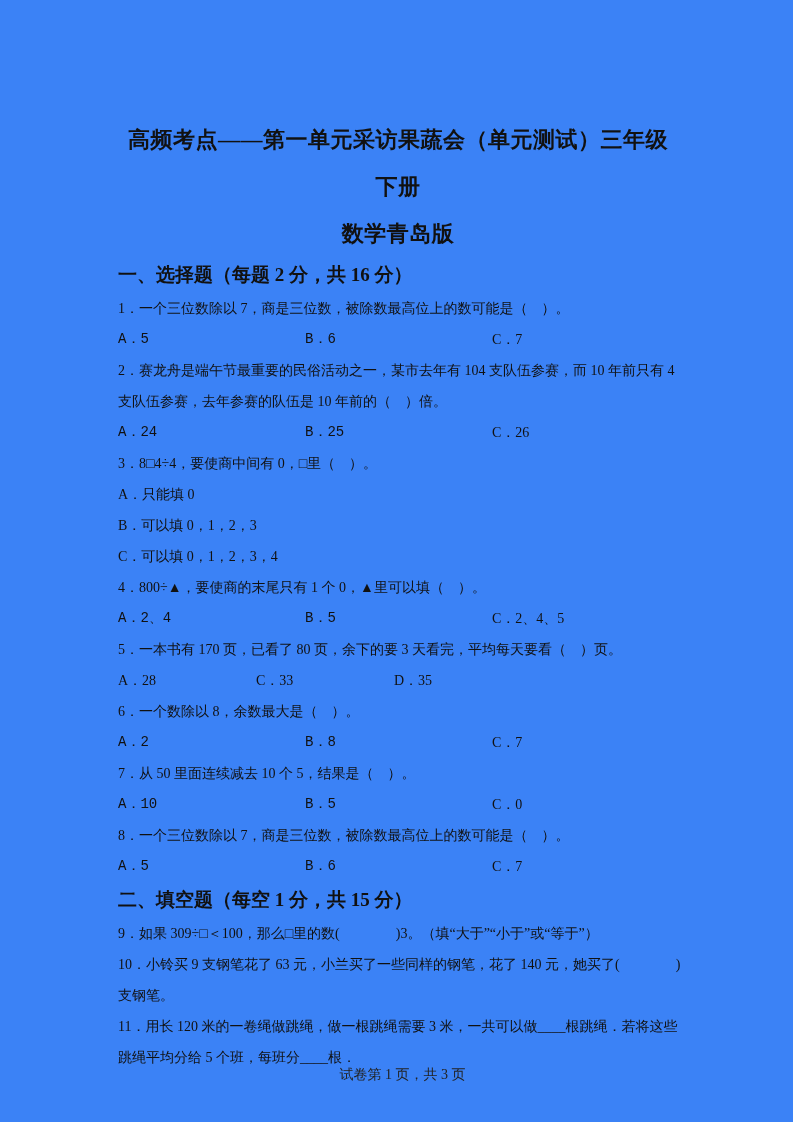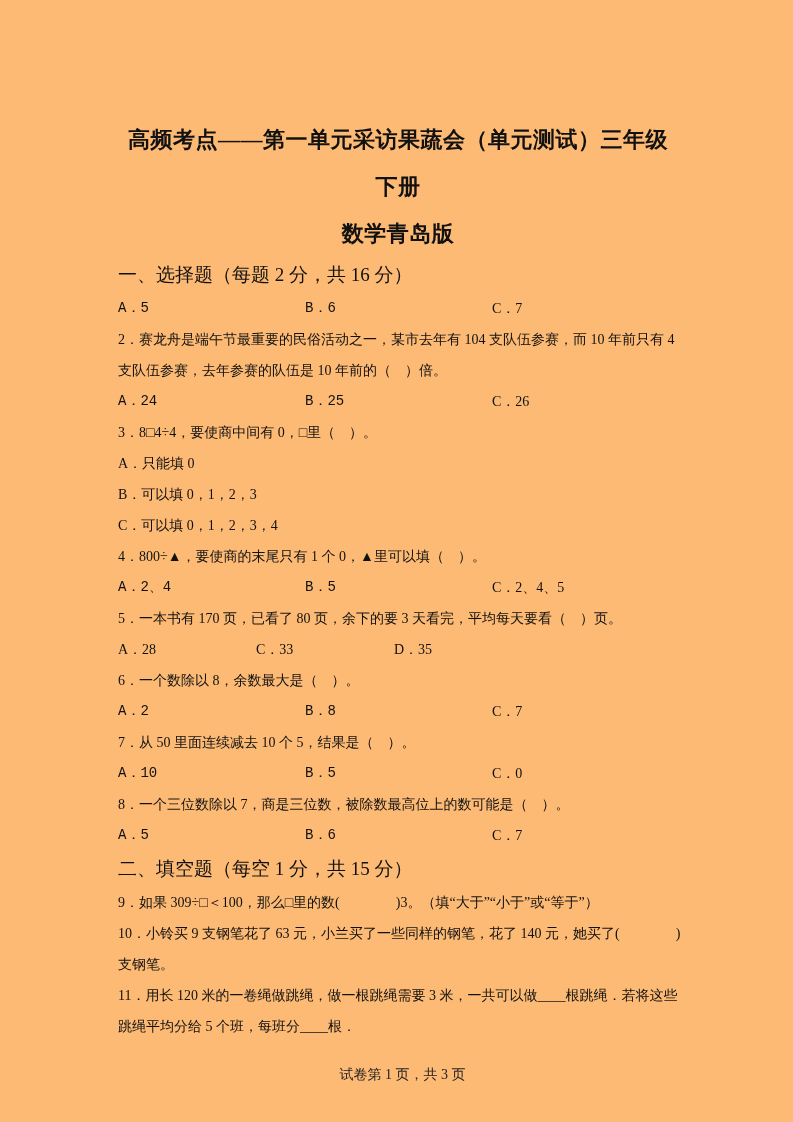--- a/index.html
+++ b/index.html
@@ -1,39 +1,39 @@
 <!DOCTYPE html>
 <html><head>
 <meta charset="utf-8">
 <style>
   html, body { margin:0; padding:0; background:#888; }
   .page {
     position:relative;
     width:793px; height:1122px;
     margin:0 auto;
-    background:#fdba74;
+    background:#3b82f6;
     font-family:"Liberation Serif", serif;
     color:#111111;
     overflow:hidden;
   }
   .content {
     position:absolute;
     left:118px; top:116px;
     width:560px;
   }
   .title {
     font-size:22px;
     font-weight:bold;
     text-align:center;
     line-height:47px;
     letter-spacing:0.5px;
   }
   .sec-header {
     font-size:19px;
-    font-weight:normal;
+    font-weight:bold;
     line-height:36px;
     white-space:nowrap;
   }
   .ln {
     font-size:14px;
     line-height:31px;
     margin:0;
     white-space:nowrap;
   }
   .opts { display:flex; }
@@ -56,20 +56,21 @@
 <div class="page">
   <div class="content">
 
     <div class="title">
       <div>高频考点——第一单元采访果蔬会（单元测试）三年级下册</div>
       <div>数学青岛版</div>
     </div>
 
     <div class="sec-header">一、选择题（每题 2 分，共 16 分）</div>
 
+    <p class="ln">1．一个三位数除以 7，商是三位数，被除数最高位上的数可能是（　）。</p>
     <div class="ln opts o3">
       <span>A．5</span>
       <span>B．6</span>
       <span>C．7</span>
     </div>
 
     <p class="ln">2．赛龙舟是端午节最重要的民俗活动之一，某市去年有 104 支队伍参赛，而 10 年前只有 4</p>
     <p class="ln">支队伍参赛，去年参赛的队伍是 10 年前的（　）倍。</p>
     <div class="ln opts o3">
       <span>A．24</span>

